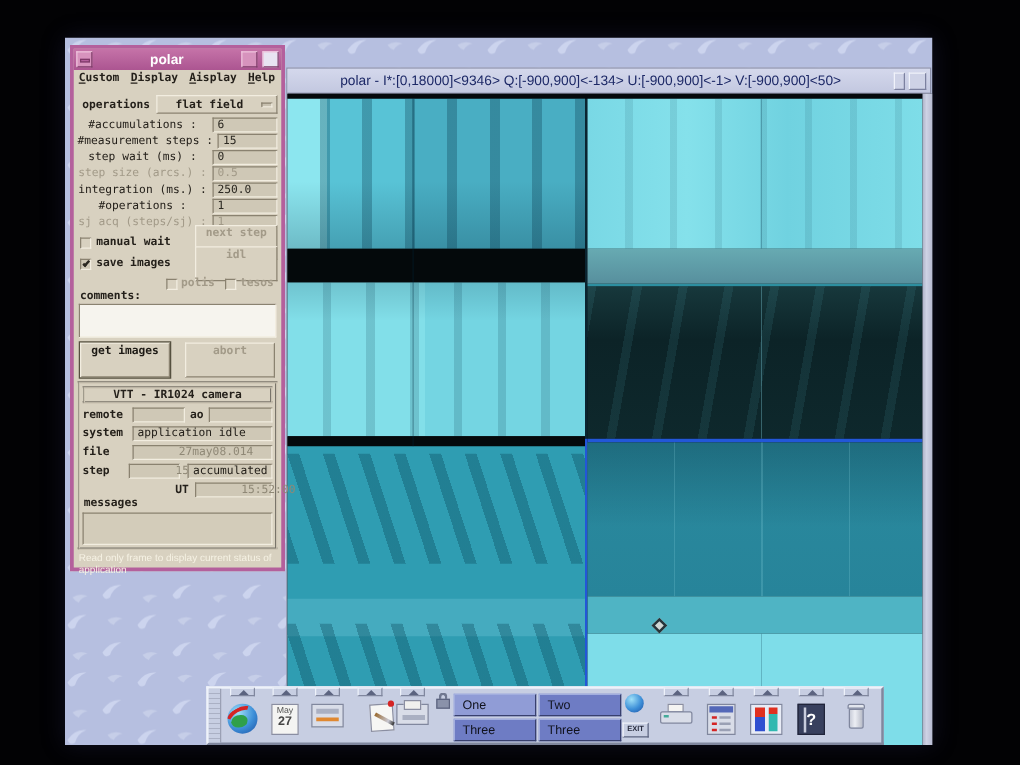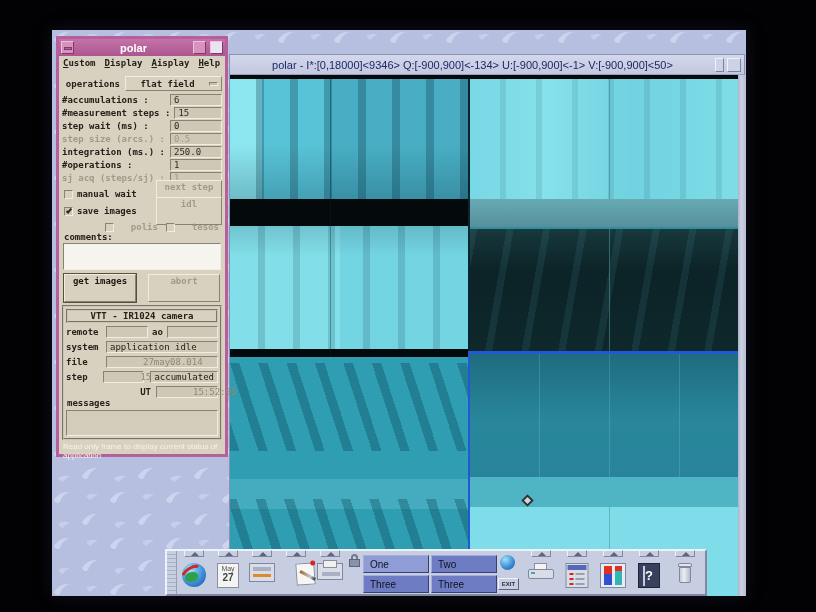--- a/index.html
+++ b/index.html
@@ -99,40 +99,40 @@
   .oprow { display:flex; align-items:center; margin:4px 3px 3px 3px; }
   .oprow .lbl { width:58px; text-align:right; font-weight:bold; margin-right:5px; }
   .optmenu { flex:1; height:15px; background:#d8d1c0; display:flex; align-items:center;
         border-top:1px solid #f2ede0; border-left:1px solid #f2ede0;
         border-right:1px solid #8a8270; border-bottom:1px solid #8a8270; }
   .optmenu .val { flex:1; text-align:center; font-weight:bold; }
   .optmenu .tick { width:9px; height:4px; margin-right:3px; background:#c8c1b0;
         border-top:1px solid #8a8270; border-left:1px solid #8a8270;
         border-right:1px solid #f2ede0; border-bottom:1px solid #f2ede0; }
   .frow { display:flex; align-items:center; margin:1px 3px; height:12px; }
-  .frow .flabel { flex:1; text-align:left; font-weight:bold; margin-right:4px; white-space:nowrap; }
+  .frow .flabel { flex:1; text-align:center; font-weight:normal; margin-right:4px; white-space:nowrap; }
   .ffield { width:52px; height:12px; background:#cfc8b6; padding:0 3px; line-height:11px;
         border-top:1px solid #8a8270; border-left:1px solid #8a8270;
         border-right:1px solid #f2ede0; border-bottom:1px solid #f2ede0; color:#2c2922; }
   .frow.dis .flabel, .frow.dis .ffield { color:#a29a88; }
   .ckrow { display:flex; align-items:center; margin:3px 3px 0 5px; height:14px; }
   .ckbox { width:9px; height:9px; margin-right:4px; background:#d8d1c0;
         border-top:1px solid #8a8270; border-left:1px solid #8a8270;
         border-right:1px solid #f2ede0; border-bottom:1px solid #f2ede0; position:relative; }
   .ckbox.on { background:#cfc8b6; }
   .ckbox.on .chk { position:absolute; left:1px; top:1px; width:6px; height:3px;
         border-left:2px solid #2c2922; border-bottom:2px solid #2c2922; transform:rotate(-48deg); }
   .cklabel { font-weight:bold; flex:1; }
   .btn { height:28px; background:#d8d1c0; text-align:center; font-weight:bold; line-height:13px;
         border-top:1px solid #f2ede0; border-left:1px solid #f2ede0;
         border-right:1px solid #8a8270; border-bottom:1px solid #8a8270; }
   .btn.dis { color:#a29a88; }
   .ckrow .btn { width:66px; }
   .polisrow { display:flex; justify-content:flex-end; gap:8px; margin:4px 6px 0 0; color:#a29a88; font-weight:bold; }
-  .minick { display:flex; align-items:center; gap:17px; }
+  .minick { display:flex; align-items:center; gap:3px; }
   .minick .ckbox { margin:0; }
   .commentslbl { margin:0 0 1px 5px; font-weight:bold; }
   .commentsbox { margin:1px 4px; height:27px; background:#f6f4ee;
         border-top:1px solid #8a8270; border-left:1px solid #8a8270;
         border-right:1px solid #f2ede0; border-bottom:1px solid #f2ede0; }
   .actionrow { display:flex; justify-content:space-between; margin:4px 5px 3px 5px; }
   .actionrow .btn { width:72px; }
   .btn.default { outline:1px solid #55503f; color:#1c1914; }
   .camframe { margin:3px 3px 0 3px; border:2px groove #cdc5b4; padding:2px; }
   .camhdr { height:14px; border:2px groove #cdc5b4; text-align:center; font-weight:bold; line-height:11px; }

